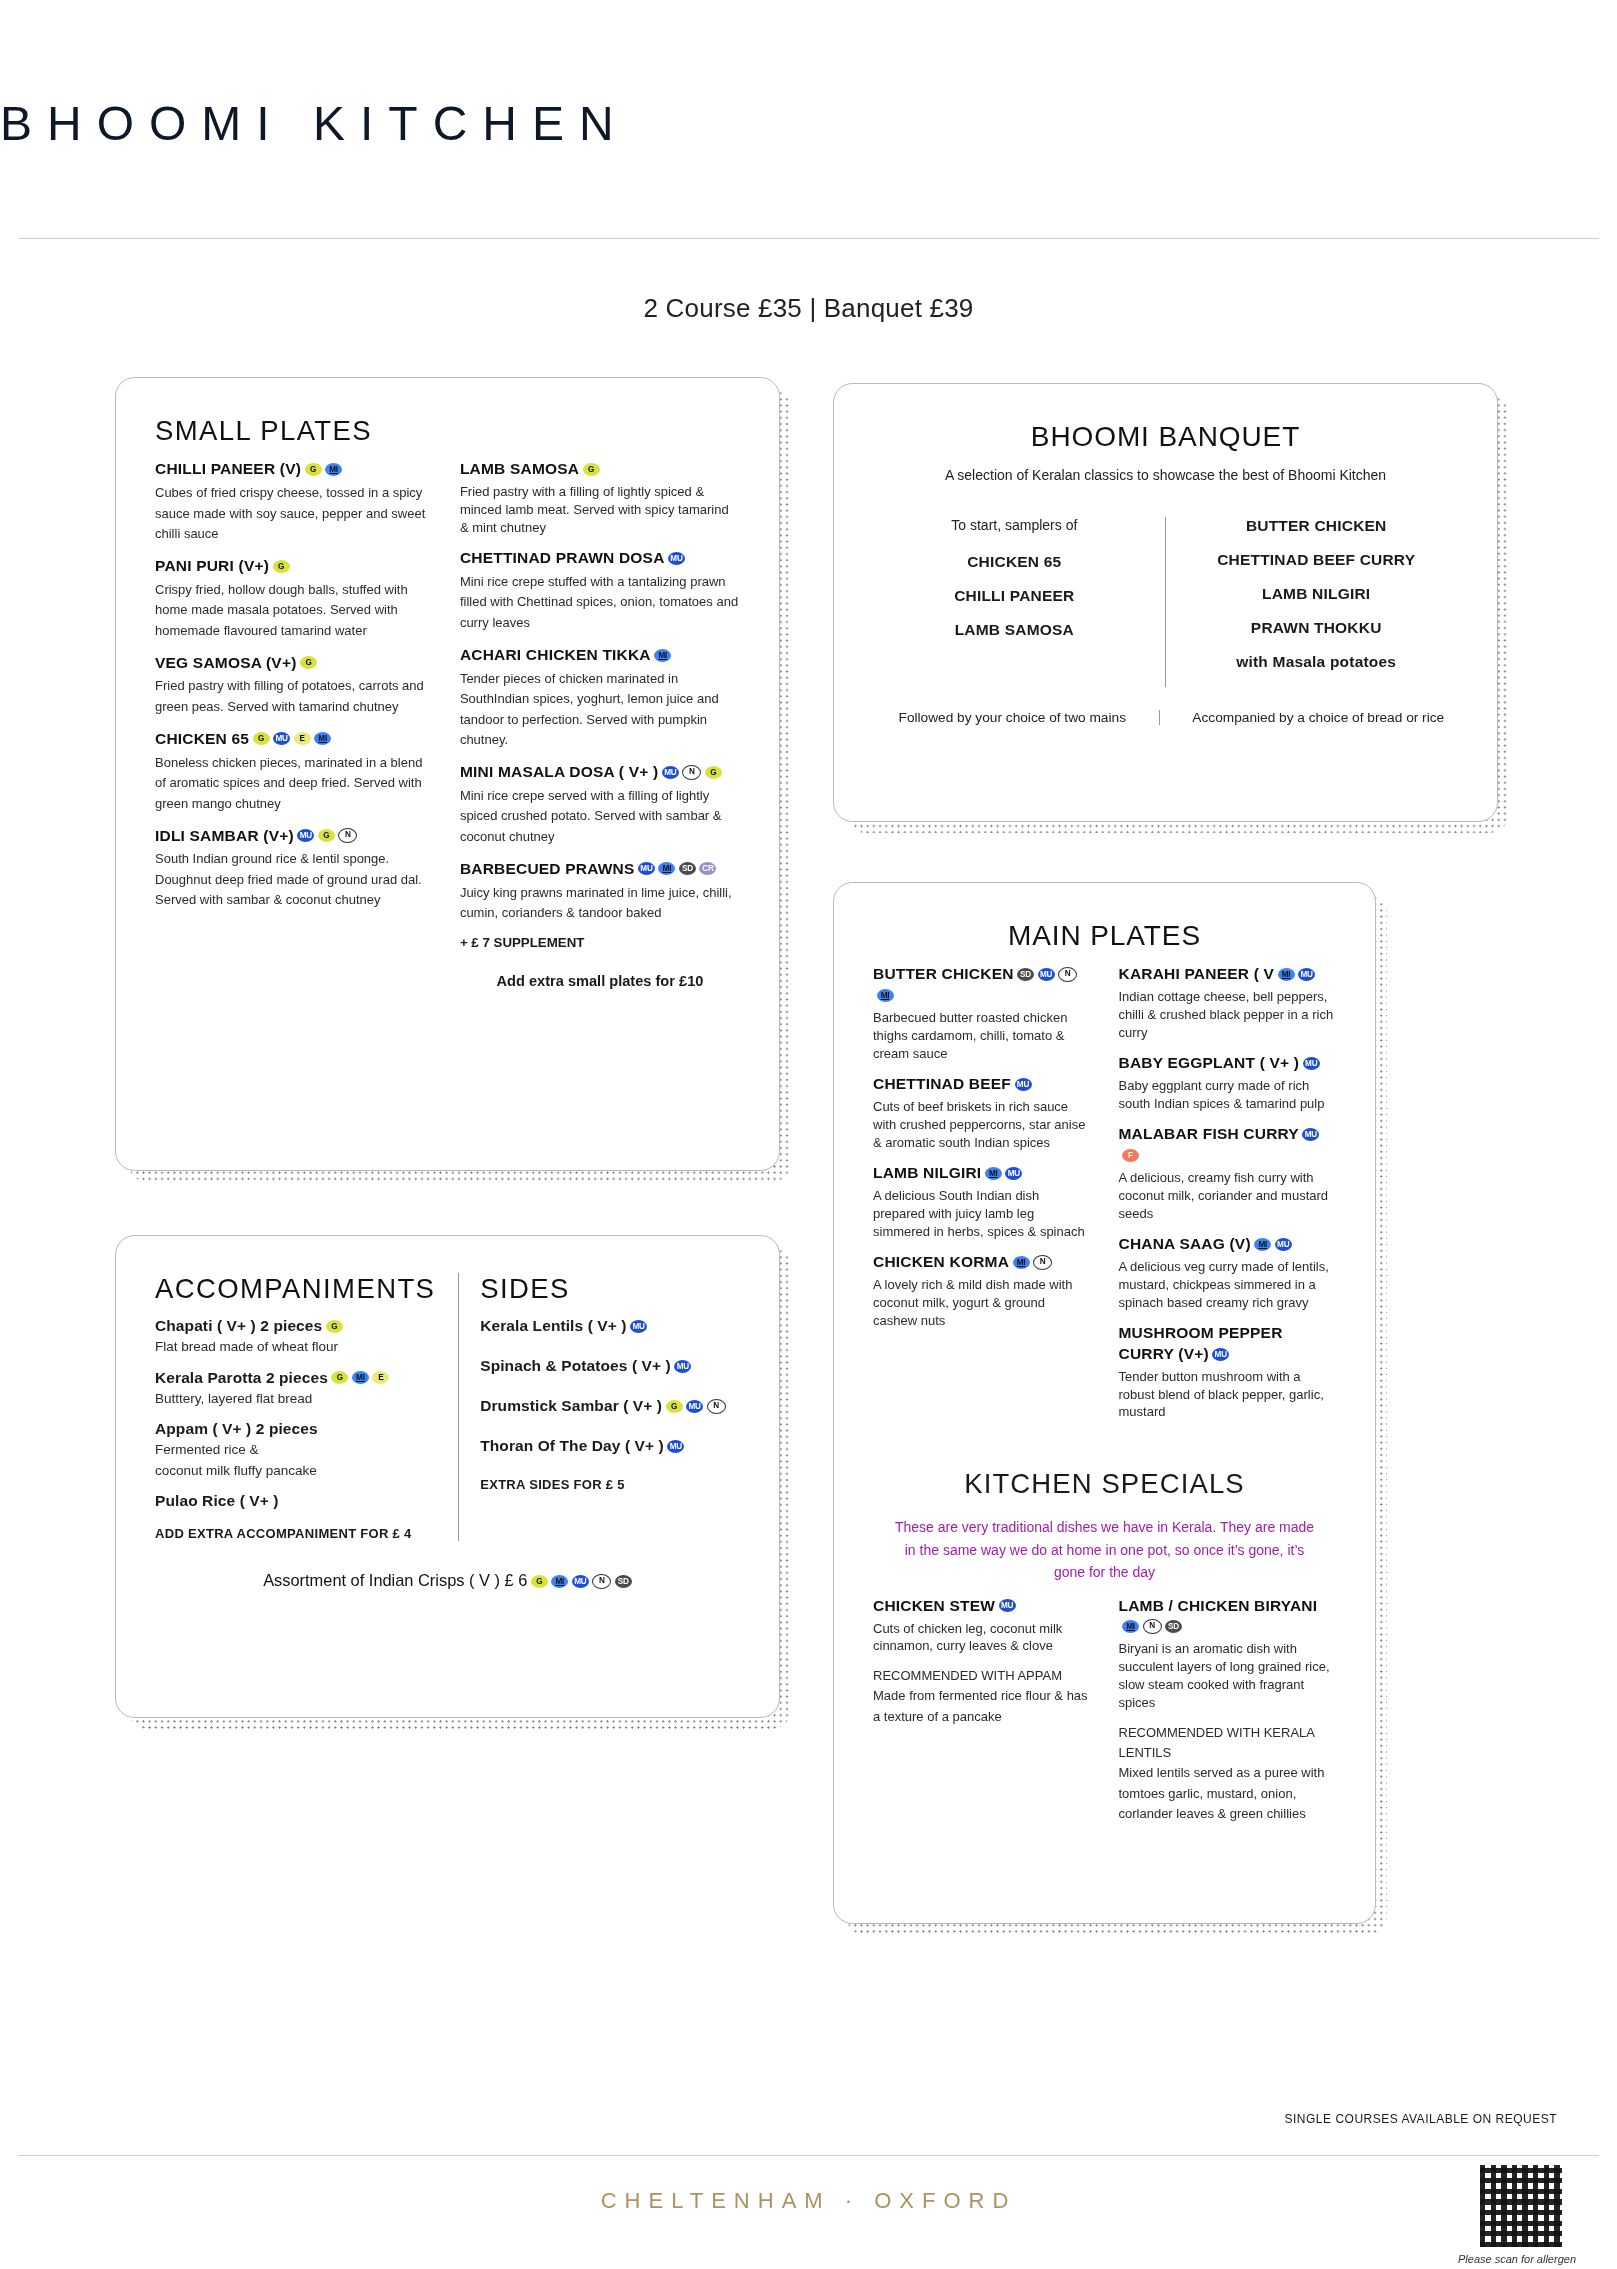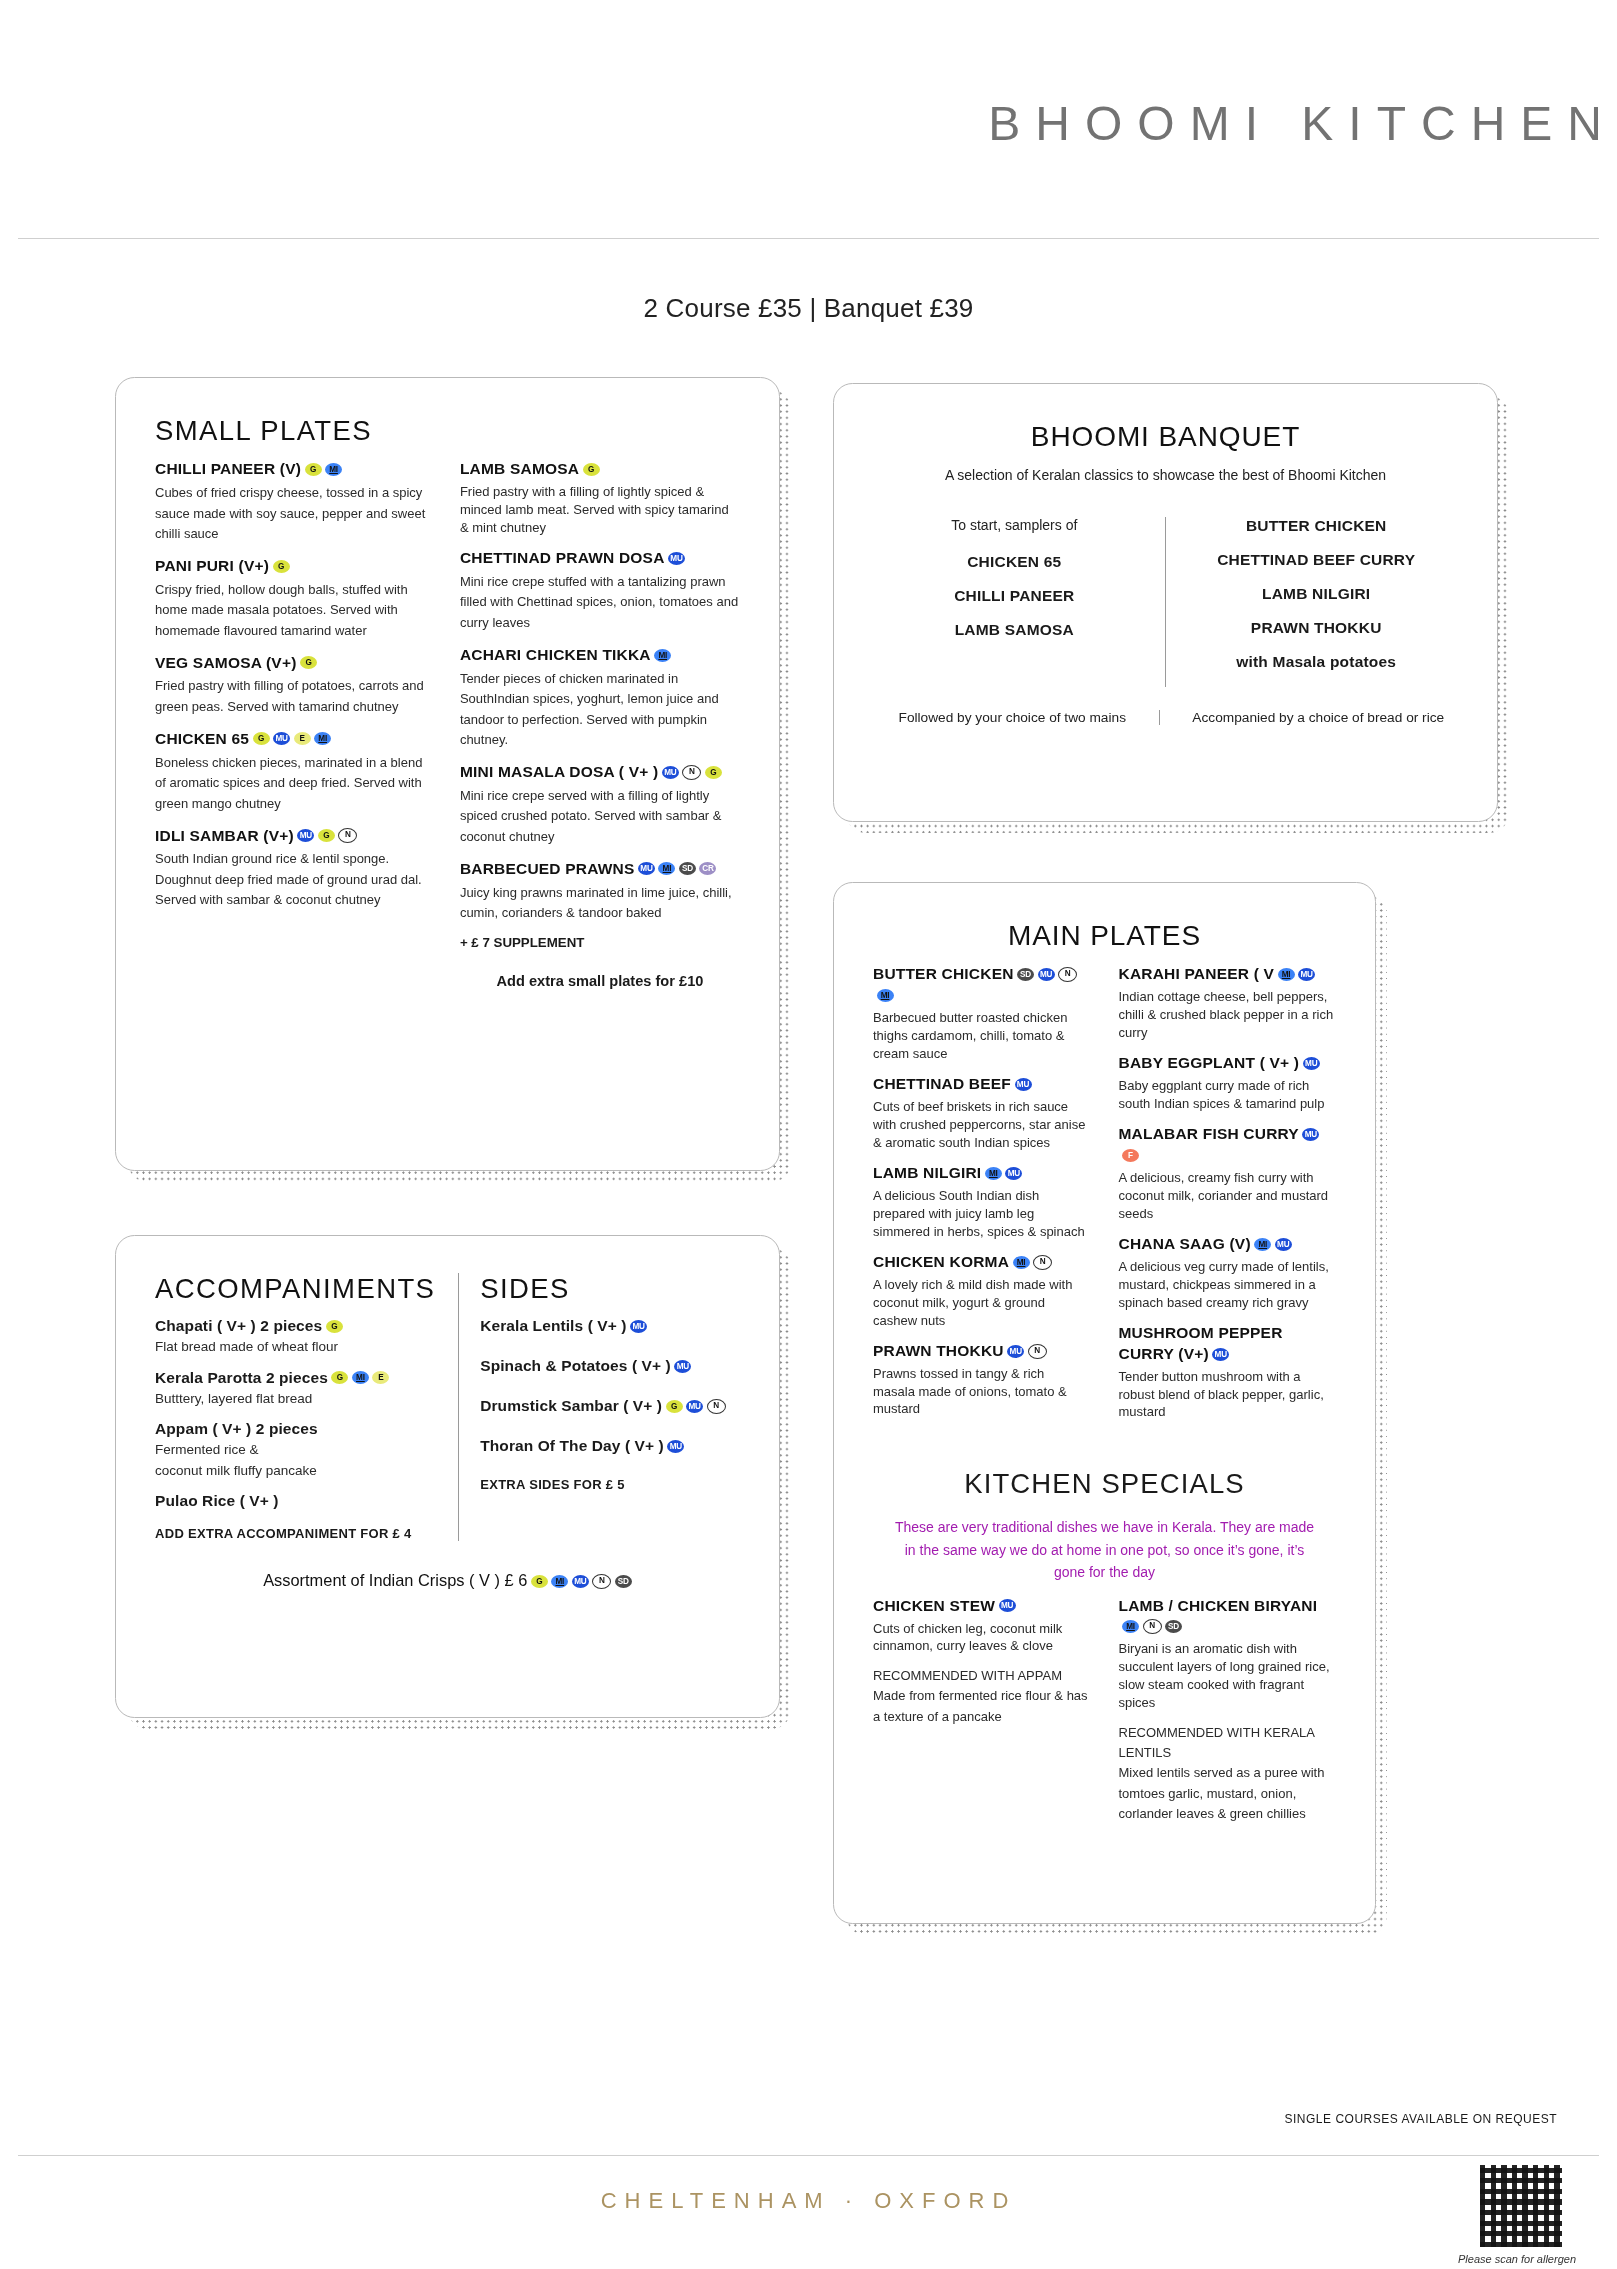--- a/index.html
+++ b/index.html
@@ -6,23 +6,23 @@
   body{
     width:1617px;height:2270px;background:#ffffff;
     font-family:"Liberation Sans", sans-serif;
     color:#1a1a1a;-webkit-font-smoothing:antialiased;
     position:relative;overflow:hidden;
   }
   .page{position:relative;width:1617px;height:2270px;}
 
   
   .brand{
-    text-align:right;padding-top:96px;
+    text-align:left;padding-top:96px;
     font-size:48px;letter-spacing:15px;
-    color:#737373;font-weight:400;
+    color:#0f172a;font-weight:400;
     font-family:"Liberation Sans", sans-serif;
   }
   .rule-top{
     position:absolute;left:17.7px;right:17.7px;top:238px;
     height:0.9px;background:#cfcfcf;
   }
   .price-line{
     position:absolute;left:0;right:0;top:293px;text-align:center;
     font-size:26px;color:#222;letter-spacing:0.2px;
   }
@@ -253,24 +253,20 @@
               <span class="dish-name">CHETTINAD BEEF<span class="b b-MU">MU</span></span>
               <div class="dish-desc tight">Cuts of beef briskets in rich sauce with crushed peppercorns, star anise &amp; aromatic south Indian spices</div>
             </div>
             <div class="dish">
               <span class="dish-name">LAMB NILGIRI<span class="b b-MI">MI</span><span class="b b-MU">MU</span></span>
               <div class="dish-desc tight">A delicious South Indian dish prepared with juicy lamb leg simmered in herbs, spices &amp; spinach</div>
             </div>
             <div class="dish">
               <span class="dish-name">CHICKEN KORMA<span class="b b-MI">MI</span><span class="b b-N">N</span></span>
               <div class="dish-desc tight">A lovely rich &amp; mild dish made with coconut milk, yogurt &amp; ground cashew nuts</div>
-            </div>
-            <div class="dish">
-              <span class="dish-name">PRAWN THOKKU<span class="b b-MU">MU</span><span class="b b-N">N</span></span>
-              <div class="dish-desc tight">Prawns tossed in tangy &amp; rich masala made of onions, tomato &amp; mustard</div>
             </div>
           </div>
         <div class="mp-col r" id="mp-right">
             <div class="dish">
               <span class="dish-name">KARAHI PANEER ( V<span class="b b-MI">MI</span><span class="b b-MU">MU</span></span>
               <div class="dish-desc tight">Indian cottage cheese, bell peppers, chilli  &amp; crushed black pepper in a rich curry</div>
             </div>
             <div class="dish">
               <span class="dish-name">BABY  EGGPLANT ( V+ )<span class="b b-MU">MU</span></span>
               <div class="dish-desc tight">Baby eggplant curry made of rich south Indian spices &amp; tamarind pulp</div>

